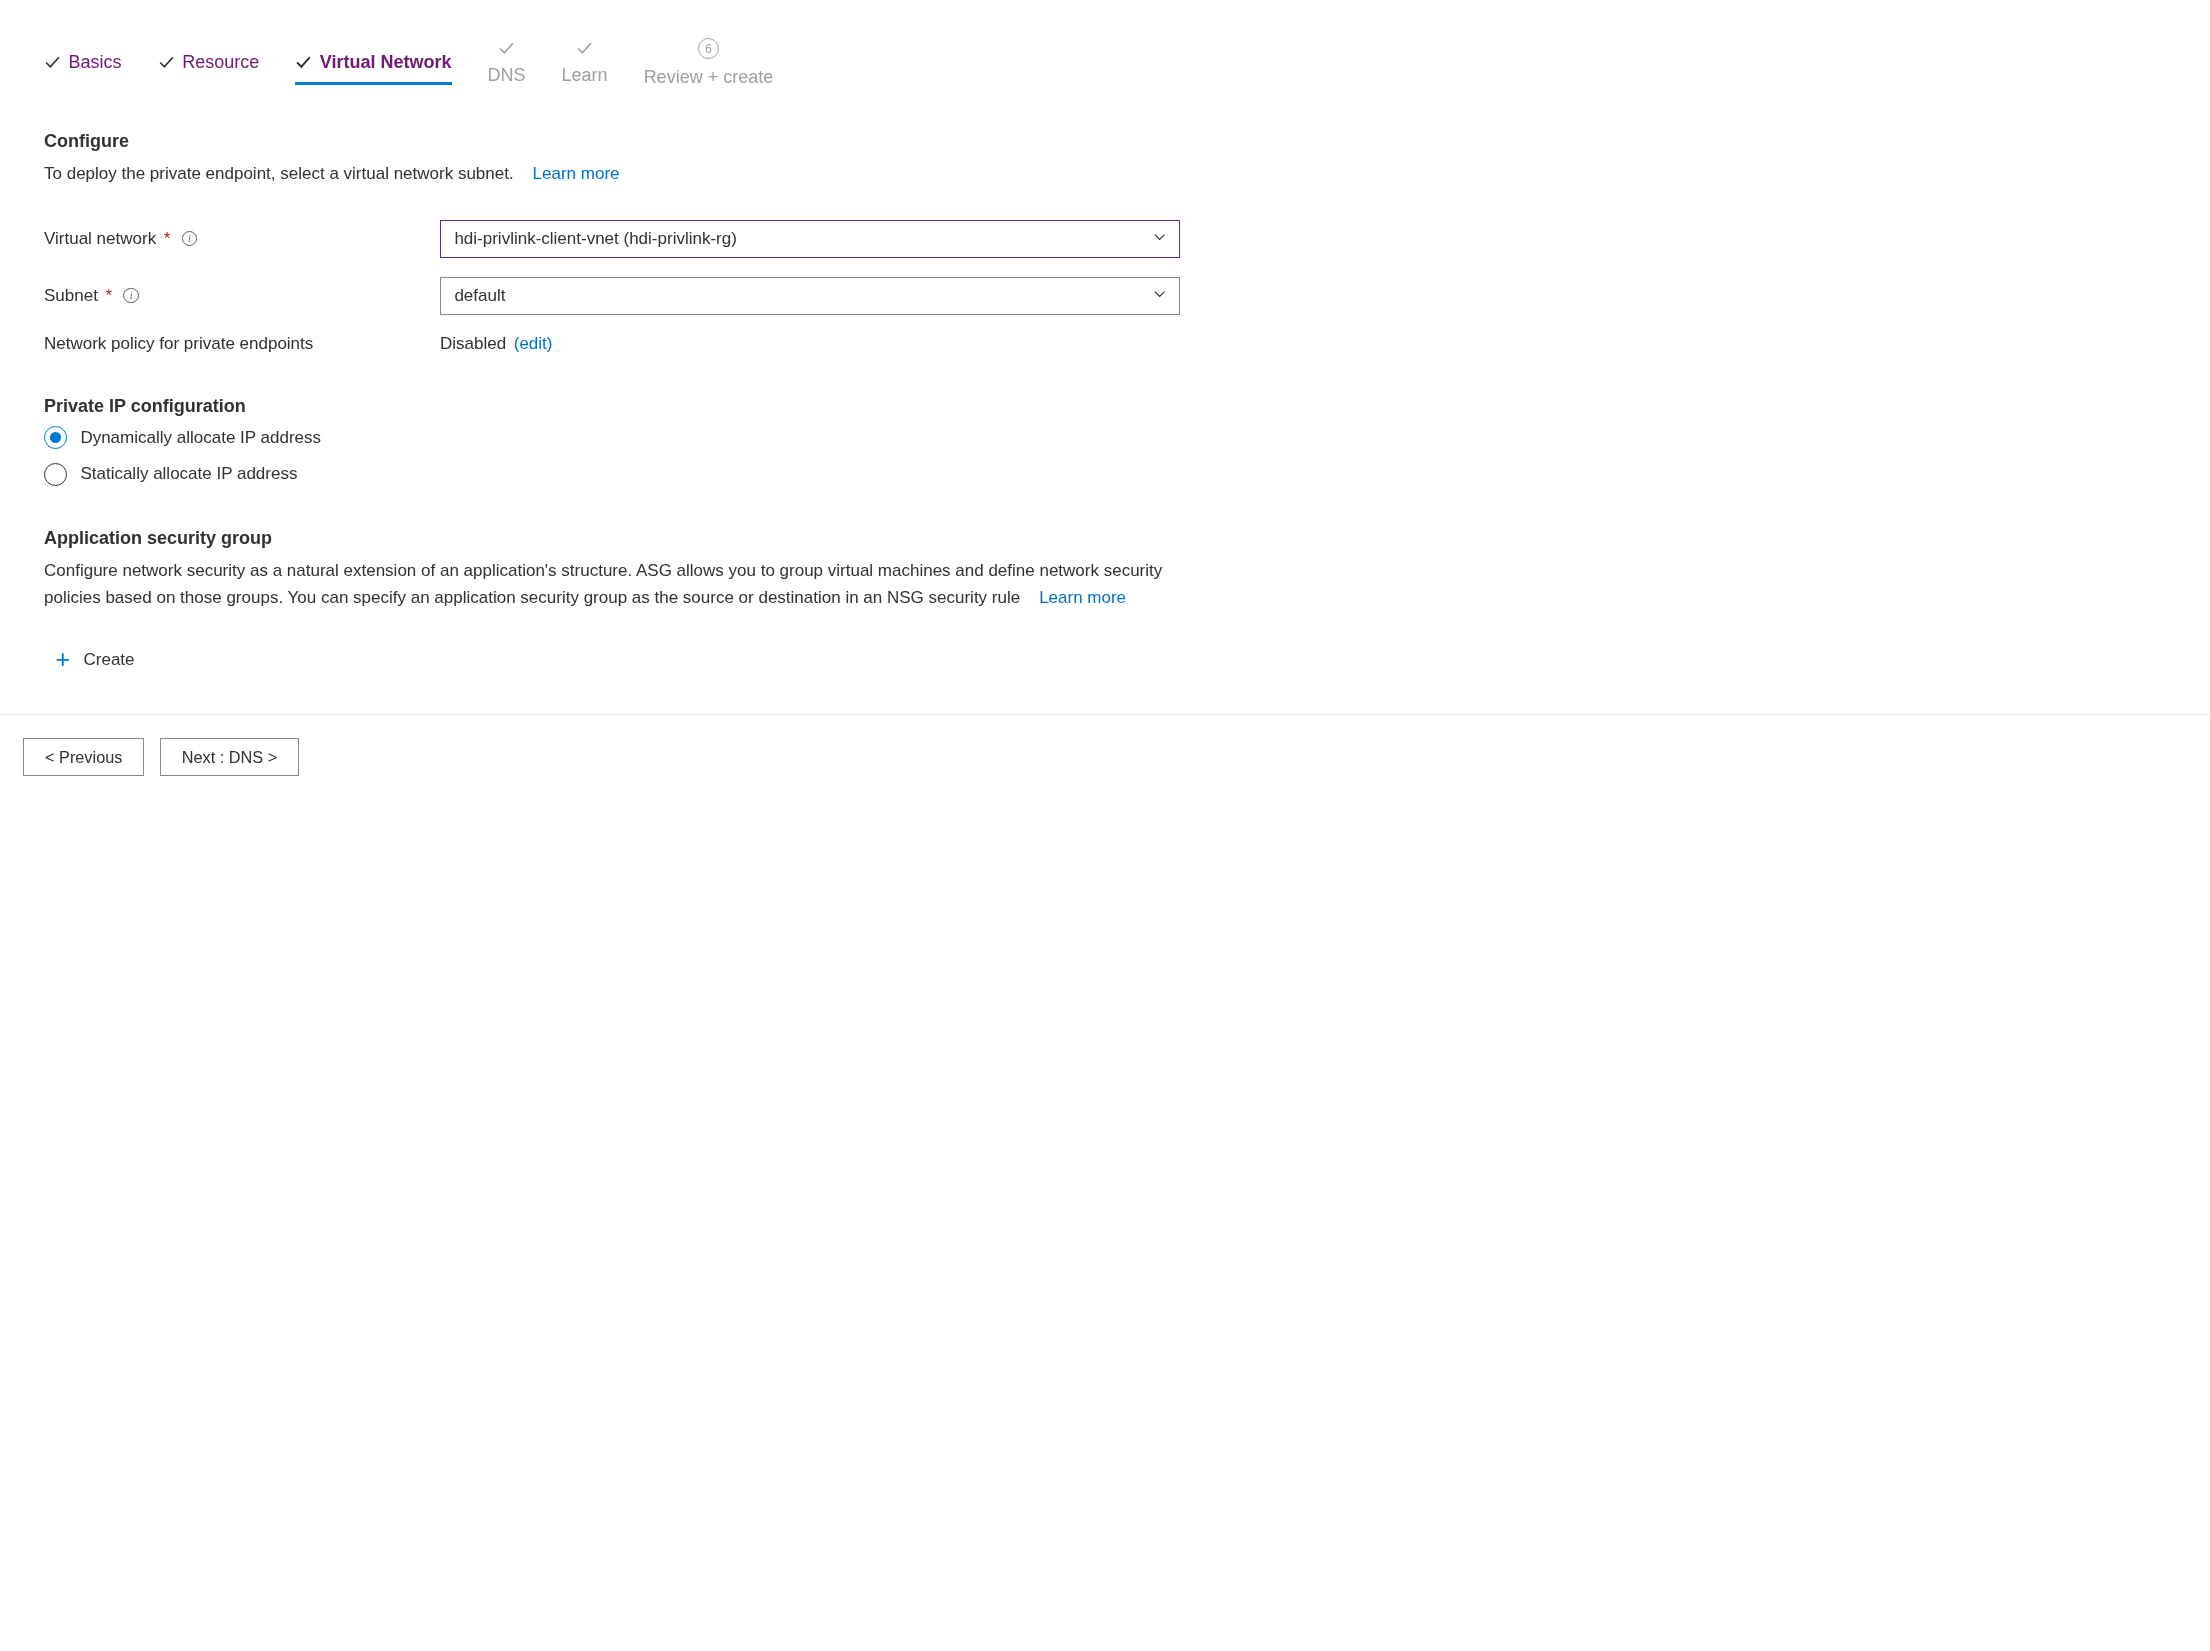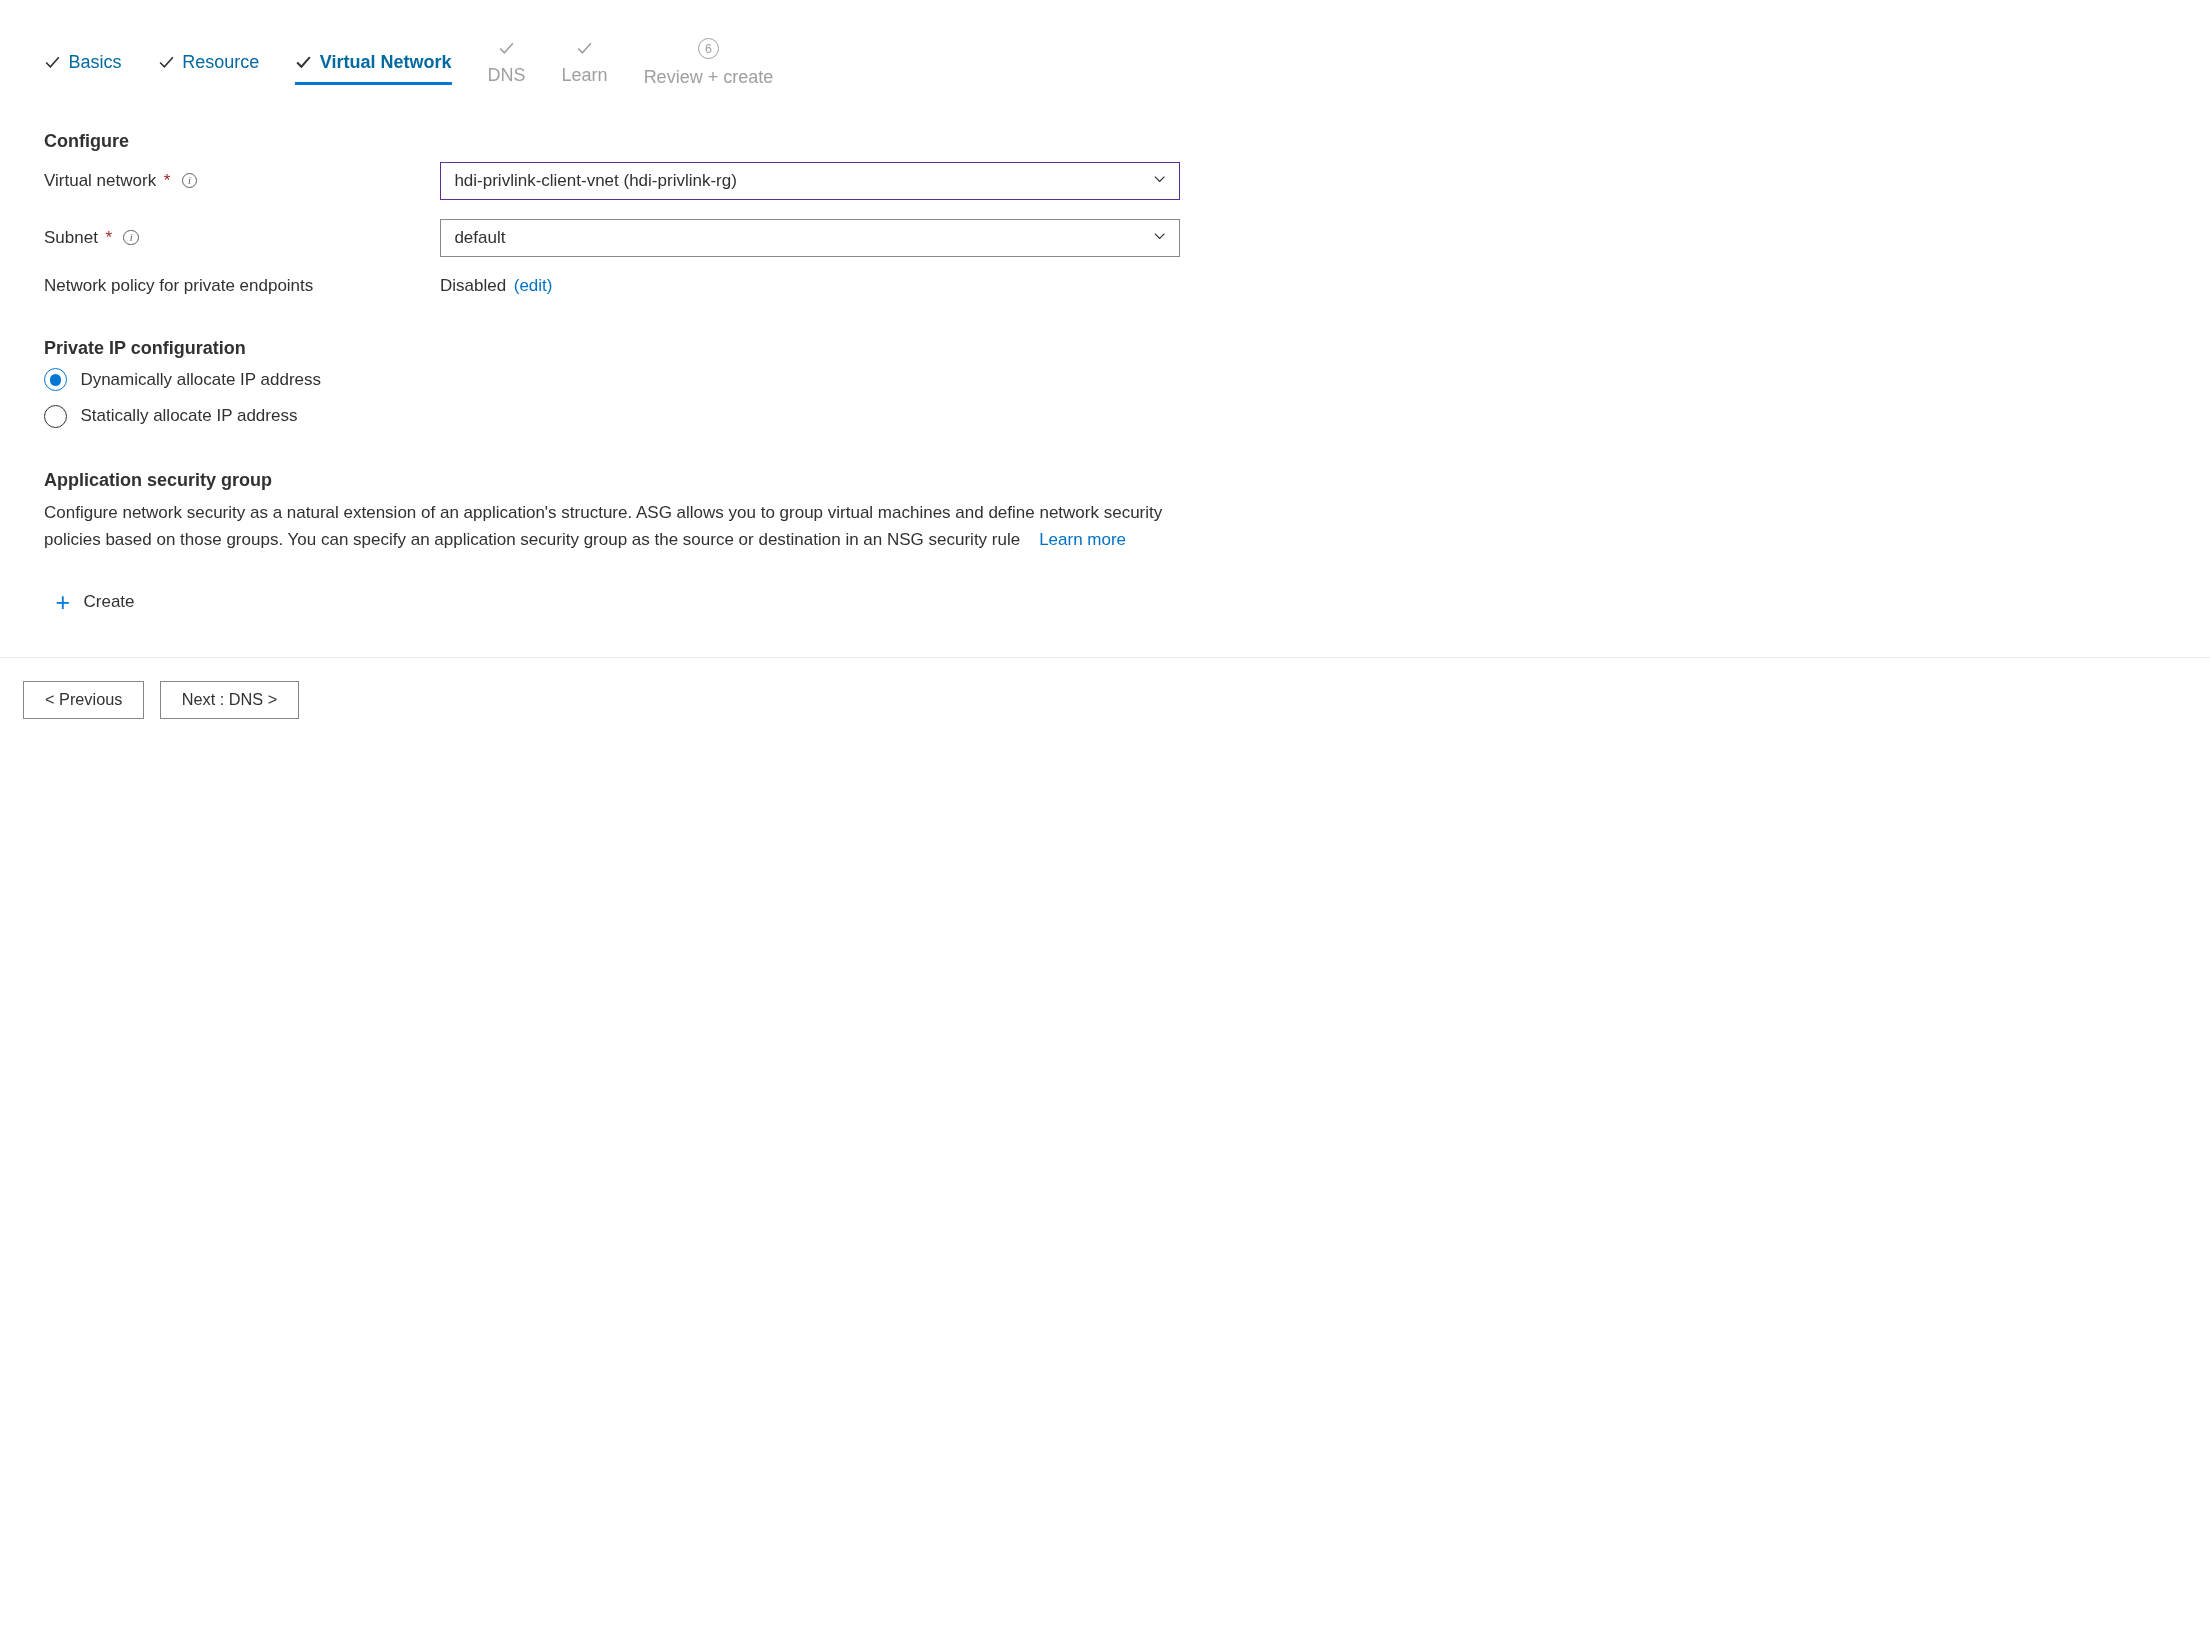--- a/index.html
+++ b/index.html
@@ -23,21 +23,21 @@
       display: flex;
       gap: 36px;
       align-items: center;
       margin-bottom: 34px;
     }
     .tab {
       display: flex;
       align-items: center;
       gap: 7.6px;
       font-size: 18px;
-      color: #0369a1;
+      color: #701a75;
       cursor: pointer;
       padding-bottom: 9.6px;
       position: relative;
     }
     .tab.active {
       font-weight: 600;
     }
     .tab.active::after {
       content: "";
       position: absolute;
@@ -278,20 +278,25 @@
       <span>Learn</span>
     </div>
     <div class="tab inactive">
       <span class="step-circle">6</span>
       <span>Review + create</span>
     </div>
   </div>
 
   <div class="section-block">
     <div class="section-title">Configure</div>
+    <div class="section-desc">
+      <span>To deploy the private endpoint, select a virtual network subnet.</span>
+      <span>&nbsp;&nbsp;</span>
+      <span class="link">Learn more</span>
+    </div>
 
     <div class="form-row">
       <div class="form-label">
         <span>Virtual network</span>
         <span class="required">*</span>
         <span class="info-icon">i</span>
       </div>
       <div class="form-control">
         <div class="select focused">
           <span>hdi-privlink-client-vnet (hdi-privlink-rg)</span>

